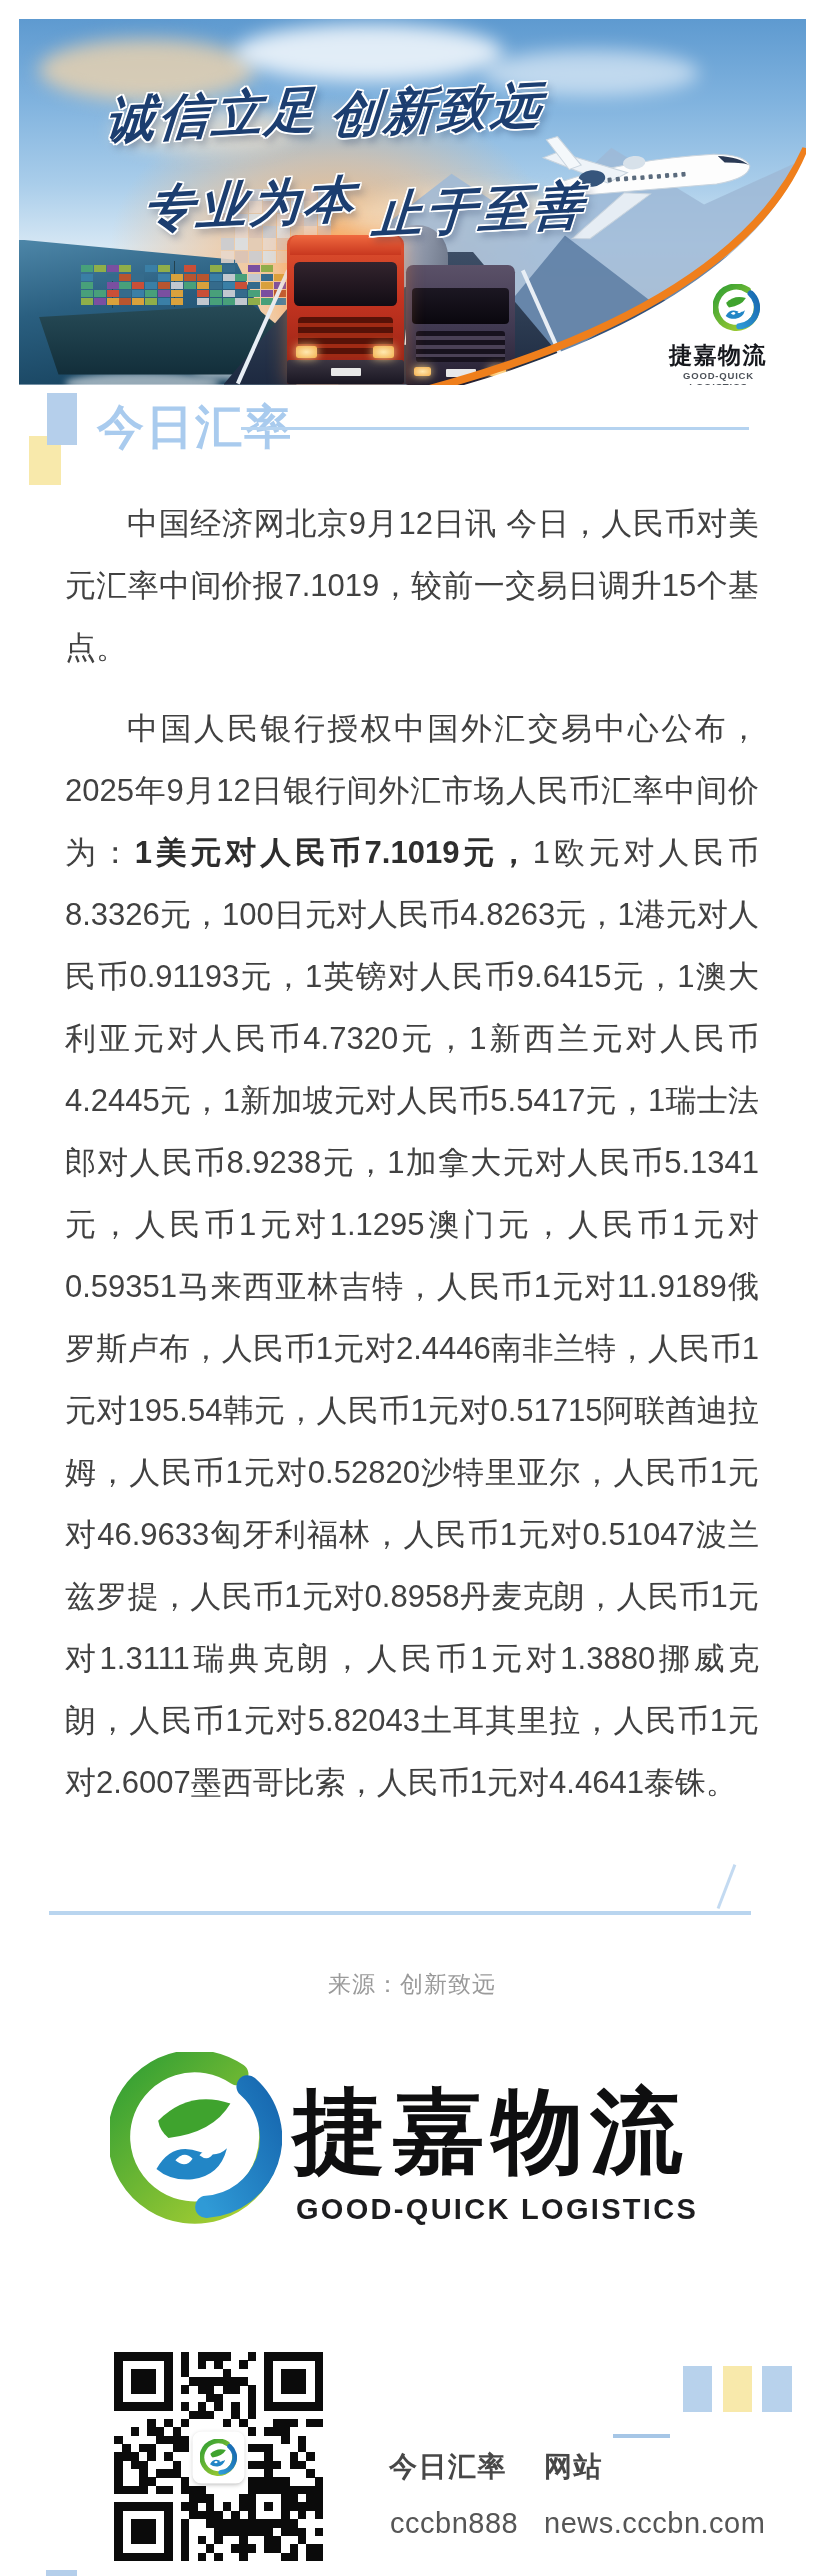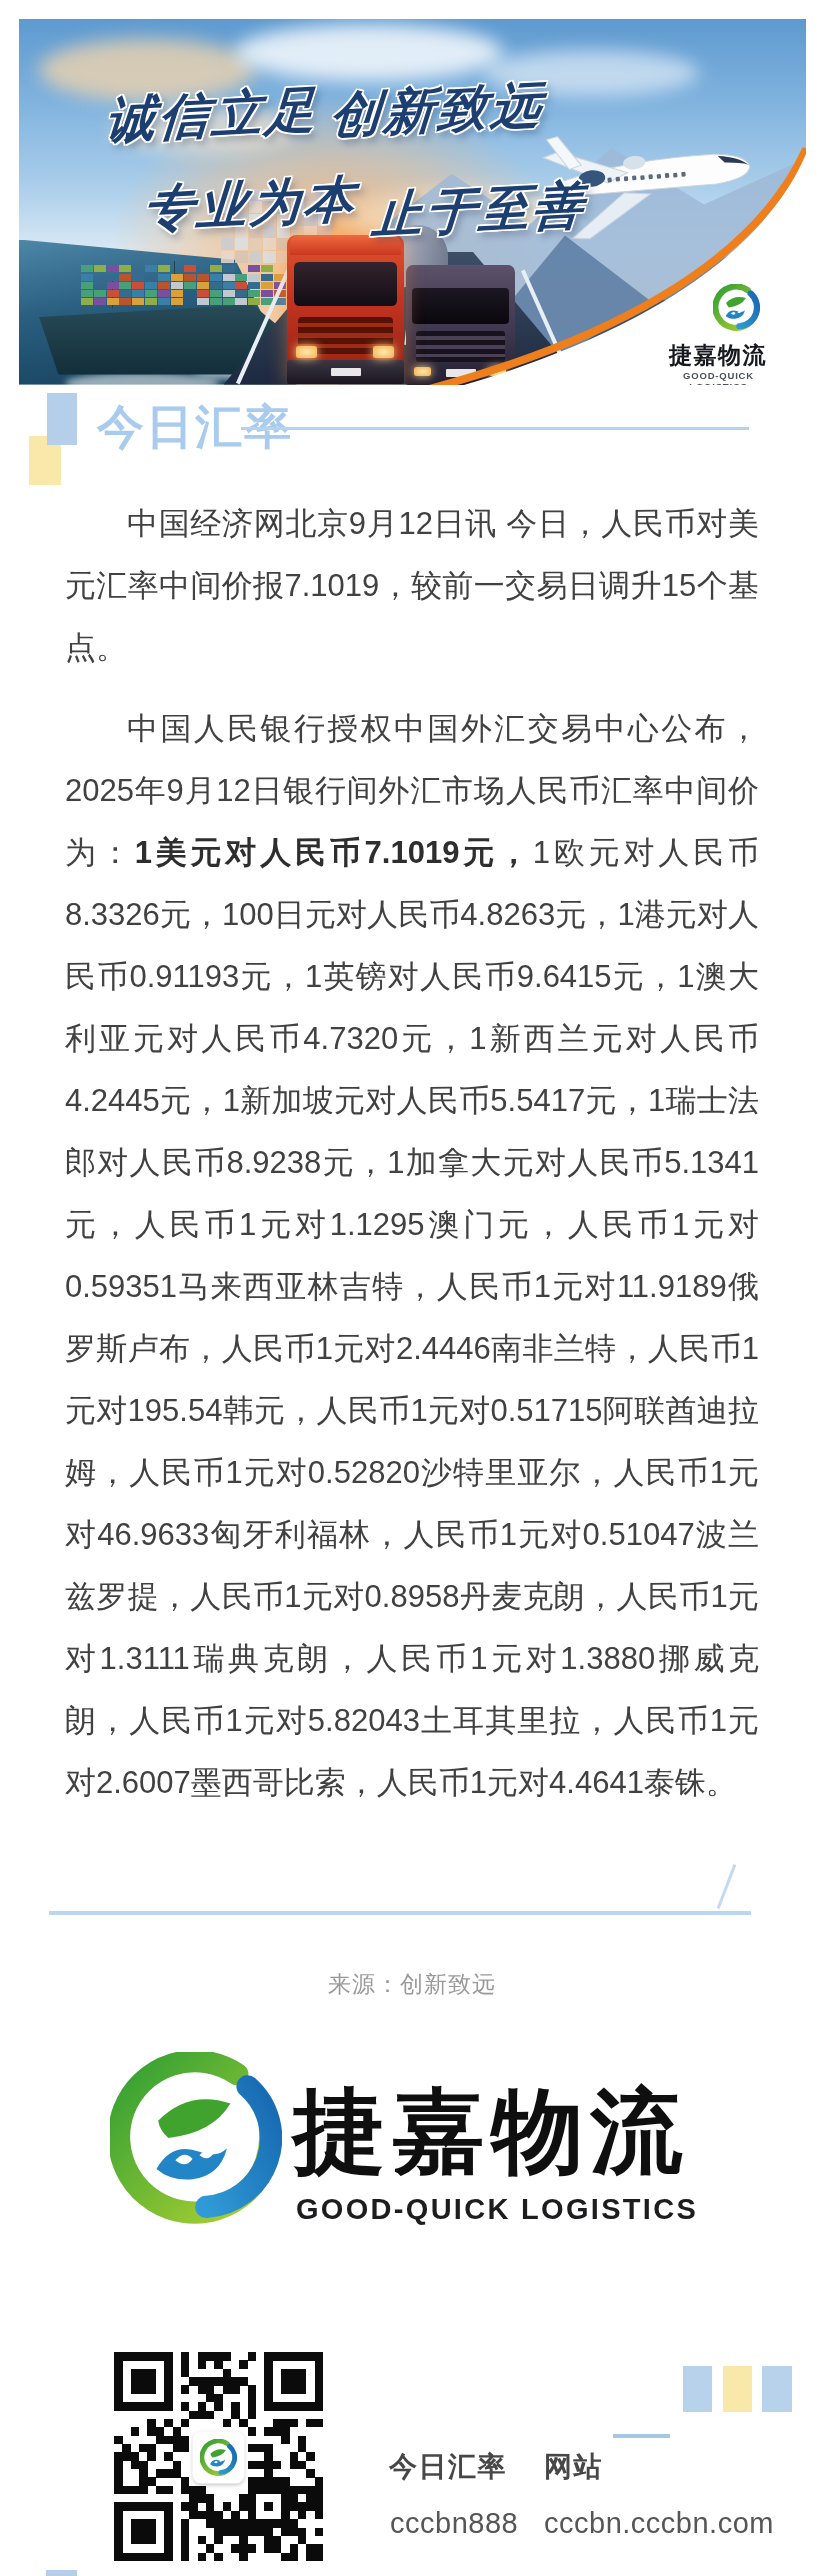--- a/index.html
+++ b/index.html
@@ -680,16 +680,16 @@
 </div>
 
 <div id="bar1" class="bar"></div>
 <div id="bar2" class="bar"></div>
 <div id="bar3" class="bar"></div>
 <div id="mini-line" class="abs"></div>
 
 <div class="contact-lbl" style="left:389px;">今日汇率</div>
 <div class="contact-lbl" style="left:544px;">网站</div>
 <div class="contact-val" style="left:390px;">cccbn888</div>
-<div class="contact-val" style="left:544px;">cccbn.cccbn.com</div>
+<div class="contact-val" style="left:544px;">news.cccbn.com</div>
 
 <div id="foot-rect-blue" class="deco"></div>
 
 
 </body></html>

